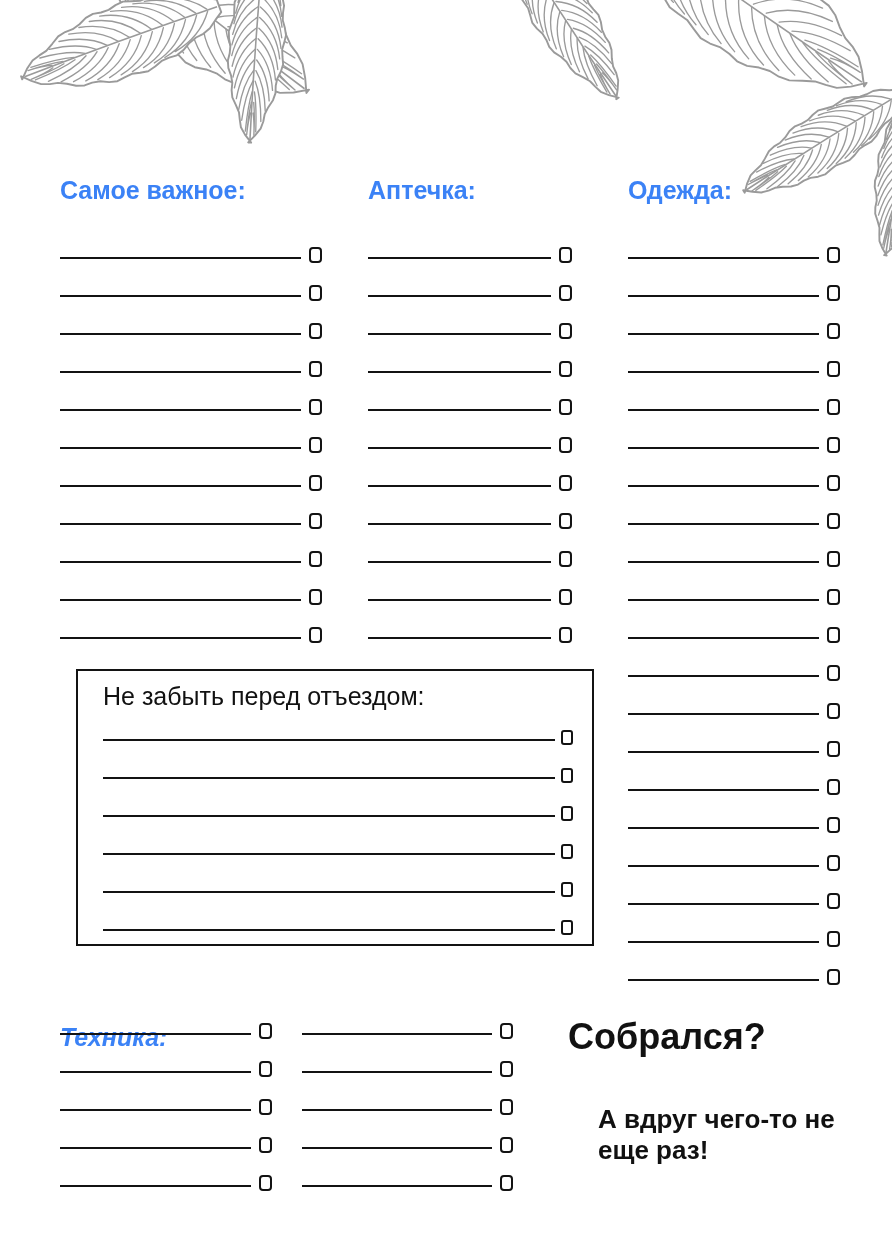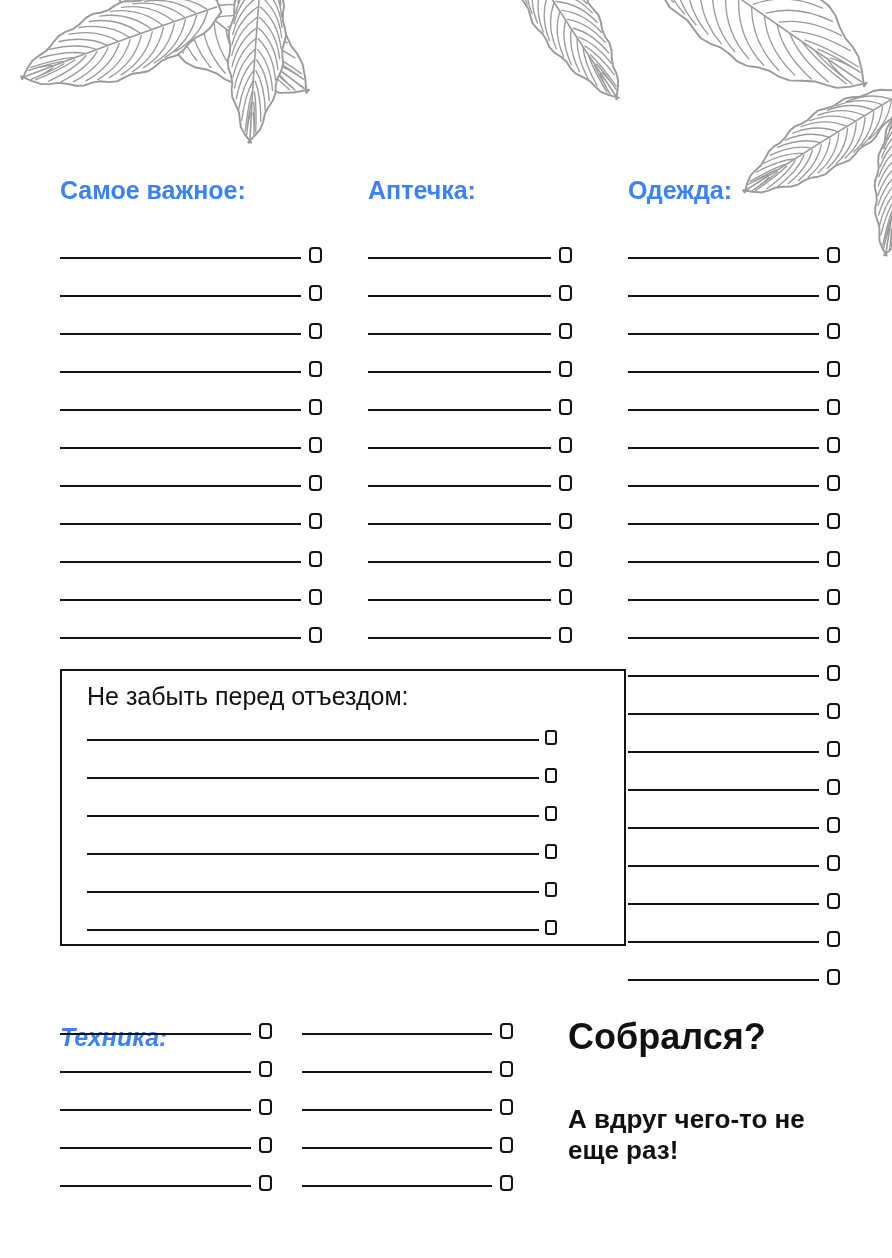--- a/index.html
+++ b/index.html
@@ -27,38 +27,38 @@
   #tech-right{left:302px;top:997px;width:211px;}
 
   .row{height:38px;display:flex;align-items:flex-end;gap:8px;}
   .write-line{flex:1;border-bottom:2px solid #131313;height:0;}
   .checkbox{
     flex:0 0 auto;width:9px;height:12px;border:2px solid #131313;
     border-radius:4px;margin-bottom:-4px;background:#fff;
   }
 
   #reminders-box{
-    position:absolute;z-index:1;left:60px;top:669px;width:566px;height:277px;
+    position:absolute;z-index:1;left:76px;top:669px;width:518px;height:277px;
     border:2px solid #131313;box-sizing:border-box;background:transparent;padding-left:32px;
   }
   #reminders-title{
     position:absolute;left:25px;top:11px;font-size:25px;font-weight:400;
     white-space:nowrap;color:#111;
   }
   #reminders-list{left:25px;top:32px;width:470px;}
   .box-list .row{gap:6px;}
   .box-list .checkbox{width:8px;height:11px;border-radius:3px;}
 
   #ready-heading{
     left:568px;top:1016px;font-size:36px;font-weight:700;white-space:nowrap;
   }
   #check-note{
     left:568px;top:1104px;font-size:26px;font-weight:700;line-height:31px;
   }
-  #check-note div{white-space:nowrap;}
+  #check-note div{white-space:nowrap;margin-left:30px;}
 </style>
 </head>
 <body>
 
 <svg id="leaf-layer" width="892" height="300" viewBox="0 0 892 300">
     <g transform="translate(95,-75) rotate(38) scale(1.35)">
       <path d="M0.0,-7.3L7.7,-13.1L15.4,-19.3L23.1,-22.7L30.8,-24.0L38.5,-27.1L46.2,-32.0L53.8,-34.7L61.5,-34.6L69.2,-35.3L76.9,-38.3L84.6,-40.3L92.3,-39.1L100.0,-37.4L107.7,-38.2L115.4,-39.1L123.1,-37.0L130.8,-33.3L138.5,-31.5L146.2,-31.2L153.8,-28.4L161.5,-23.1L169.2,-19.0L176.9,-17.0L184.6,-13.5L192.3,-6.7L200.0,1.6L200.0,0.0L200.0,-1.5L192.3,7.2L184.6,13.6L176.9,16.4L169.2,18.8L161.5,23.6L153.8,28.7L146.2,30.8L138.5,31.2L130.8,33.6L123.1,37.5L115.4,38.9L107.7,37.7L100.0,37.6L92.3,39.6L84.6,40.3L76.9,37.8L69.2,35.2L61.5,35.2L53.8,34.9L46.2,31.5L38.5,26.8L30.8,24.4L23.1,23.1L15.4,19.0L7.7,12.6L0.0,7.6Z" fill="#ffffff" stroke="#9a9a9a" stroke-width="1.41" stroke-linejoin="round"></path>
       <path d="M2,0 Q100,2 197,0" fill="none" stroke="#9a9a9a" stroke-width="1.19"></path>
       <path d="M12.0,-1.2 Q26.7,-24.7 54.0,-30.5M12.0,1.2 Q26.7,24.7 54.0,30.5M23.2,-1.2 Q37.9,-26.5 65.2,-32.8M23.2,1.2 Q37.9,26.5 65.2,32.8M34.4,-1.2 Q49.1,-27.7 76.4,-34.4M34.4,1.2 Q49.1,27.7 76.4,34.4M45.6,-1.2 Q60.3,-28.3 87.6,-35.1M45.6,1.2 Q60.3,28.3 87.6,35.1M56.8,-1.2 Q71.5,-28.3 98.8,-35.1M56.8,1.2 Q71.5,28.3 98.8,35.1M68.0,-1.2 Q82.7,-27.6 110.0,-34.3M68.0,1.2 Q82.7,27.6 110.0,34.3M79.2,-1.2 Q93.9,-26.4 121.2,-32.7M79.2,1.2 Q93.9,26.4 121.2,32.7M90.4,-1.2 Q105.1,-24.5 132.4,-30.3M90.4,1.2 Q105.1,24.5 132.4,30.3M101.6,-1.2 Q116.3,-22.0 143.6,-27.2M101.6,1.2 Q116.3,22.0 143.6,27.2M112.8,-1.2 Q127.5,-19.0 154.8,-23.4M112.8,1.2 Q127.5,19.0 154.8,23.4M124.0,-1.2 Q138.7,-15.4 166.0,-18.9M124.0,1.2 Q138.7,15.4 166.0,18.9M135.2,-1.2 Q149.9,-11.1 177.2,-13.6M135.2,1.2 Q149.9,11.1 177.2,13.6M146.4,-1.2 Q161.1,-6.2 188.4,-7.4M146.4,1.2 Q161.1,6.2 188.4,7.4M157.6,-1.2 Q169.6,-4.3 192.0,-5.1M157.6,1.2 Q169.6,4.3 192.0,5.1M168.8,-1.2 Q176.9,-4.3 192.0,-5.1M168.8,1.2 Q176.9,4.3 192.0,5.1" fill="none" stroke="#9a9a9a" stroke-width="1.00" stroke-linecap="round"></path>
     </g>

